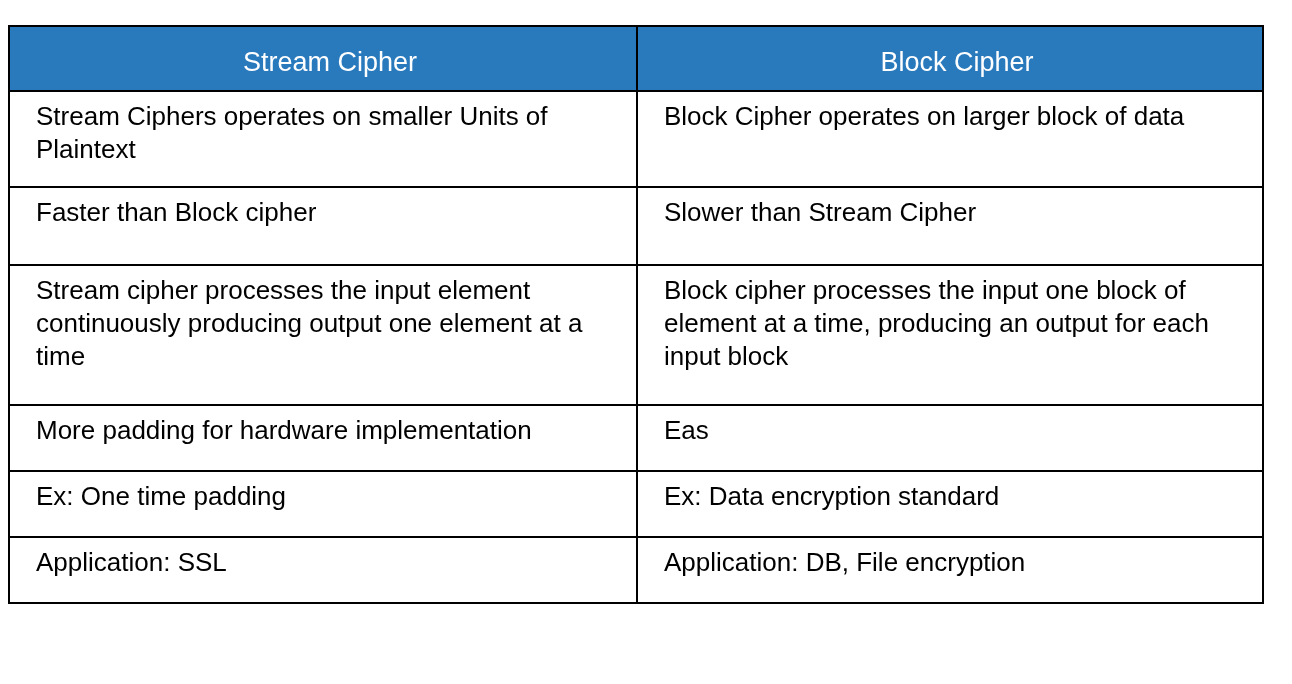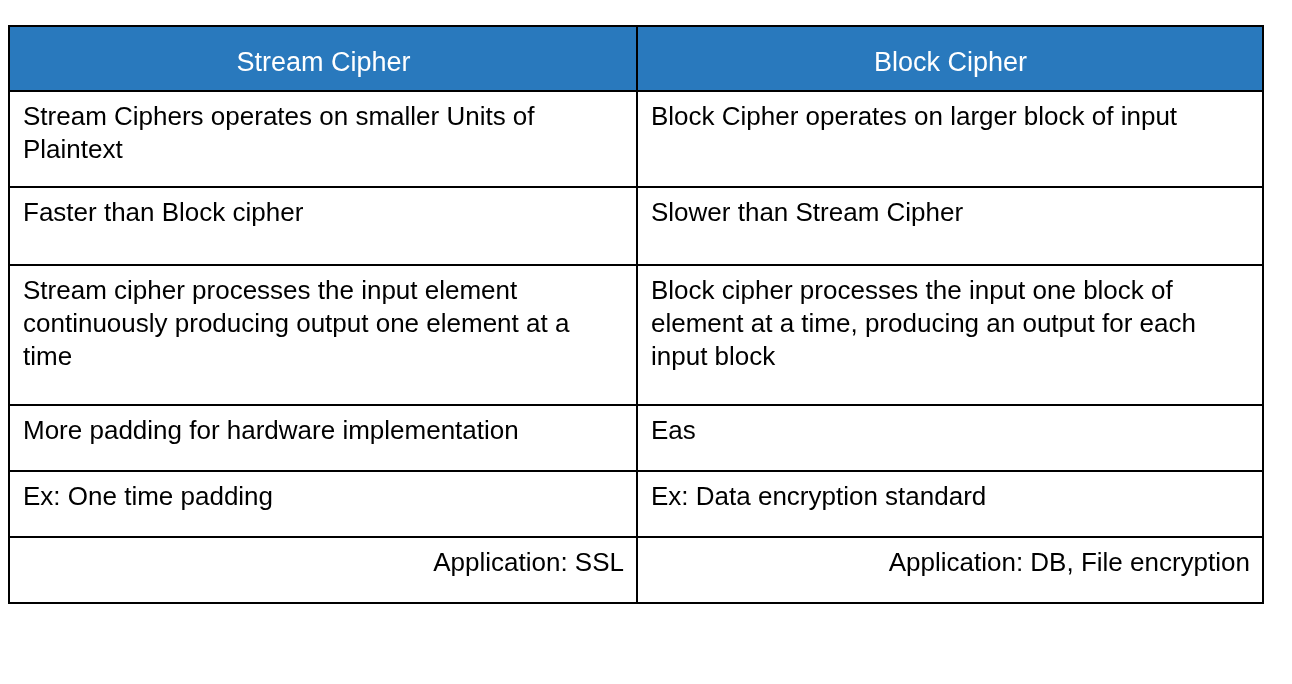--- a/index.html
+++ b/index.html
@@ -28,21 +28,21 @@
     table-layout: fixed;
     background: #ffffff;
   }
   .comparison-table col.col-left  { width: 628px; }
   .comparison-table col.col-right { width: 626px; }
 
   .comparison-table th,
   .comparison-table td {
     border: 2px solid #000000;
     vertical-align: top;
-    padding: 8px 12px 8px 13px;
+    padding: 8px 12px 8px 26px;
   }
 
   .comparison-table thead th {
     background: #2979BD;
     color: #ffffff;
     text-align: center;
     font-weight: normal;
     font-size: 27px;
     line-height: 32px;
     height: 65px;
@@ -59,21 +59,21 @@
     text-align: left;
   }
 
   
   tr.row-h1 td { height: 96px; margin-top: 20px; }
   tr.row-h2 td { height: 78px; }
   tr.row-h3 td { height: 140px; }
   tr.row-h4 td { height: 64px; }
   tr.row-h5 td { height: 66px; }
   tr.row-h6 td { height: 66px; border-radius: 21px; }
-  tr.row-h7 td { height: 66px; text-align: right; }
+  tr.row-h7 td { height: 66px; }
 
   .cell-text { display: block; }
 </style>
 </head>
 <body>
 
 <div class="page">
 
   <table class="comparison-table">
     <colgroup>
@@ -88,21 +88,21 @@
       </tr>
     </thead>
 
     <tbody>
 
       <tr class="row-h1">
         <td>
           <span class="cell-text">Stream Ciphers operates on smaller Units of Plaintext</span>
         </td>
         <td>
-          <span class="cell-text">Block Cipher operates on larger block of input</span>
+          <span class="cell-text">Block Cipher operates on larger block of data</span>
         </td>
       </tr>
 
       <tr class="row-h2">
         <td>
           <span class="cell-text">Faster than Block cipher</span>
         </td>
         <td>
           <span class="cell-text">Slower than Stream Cipher</span>
         </td>

